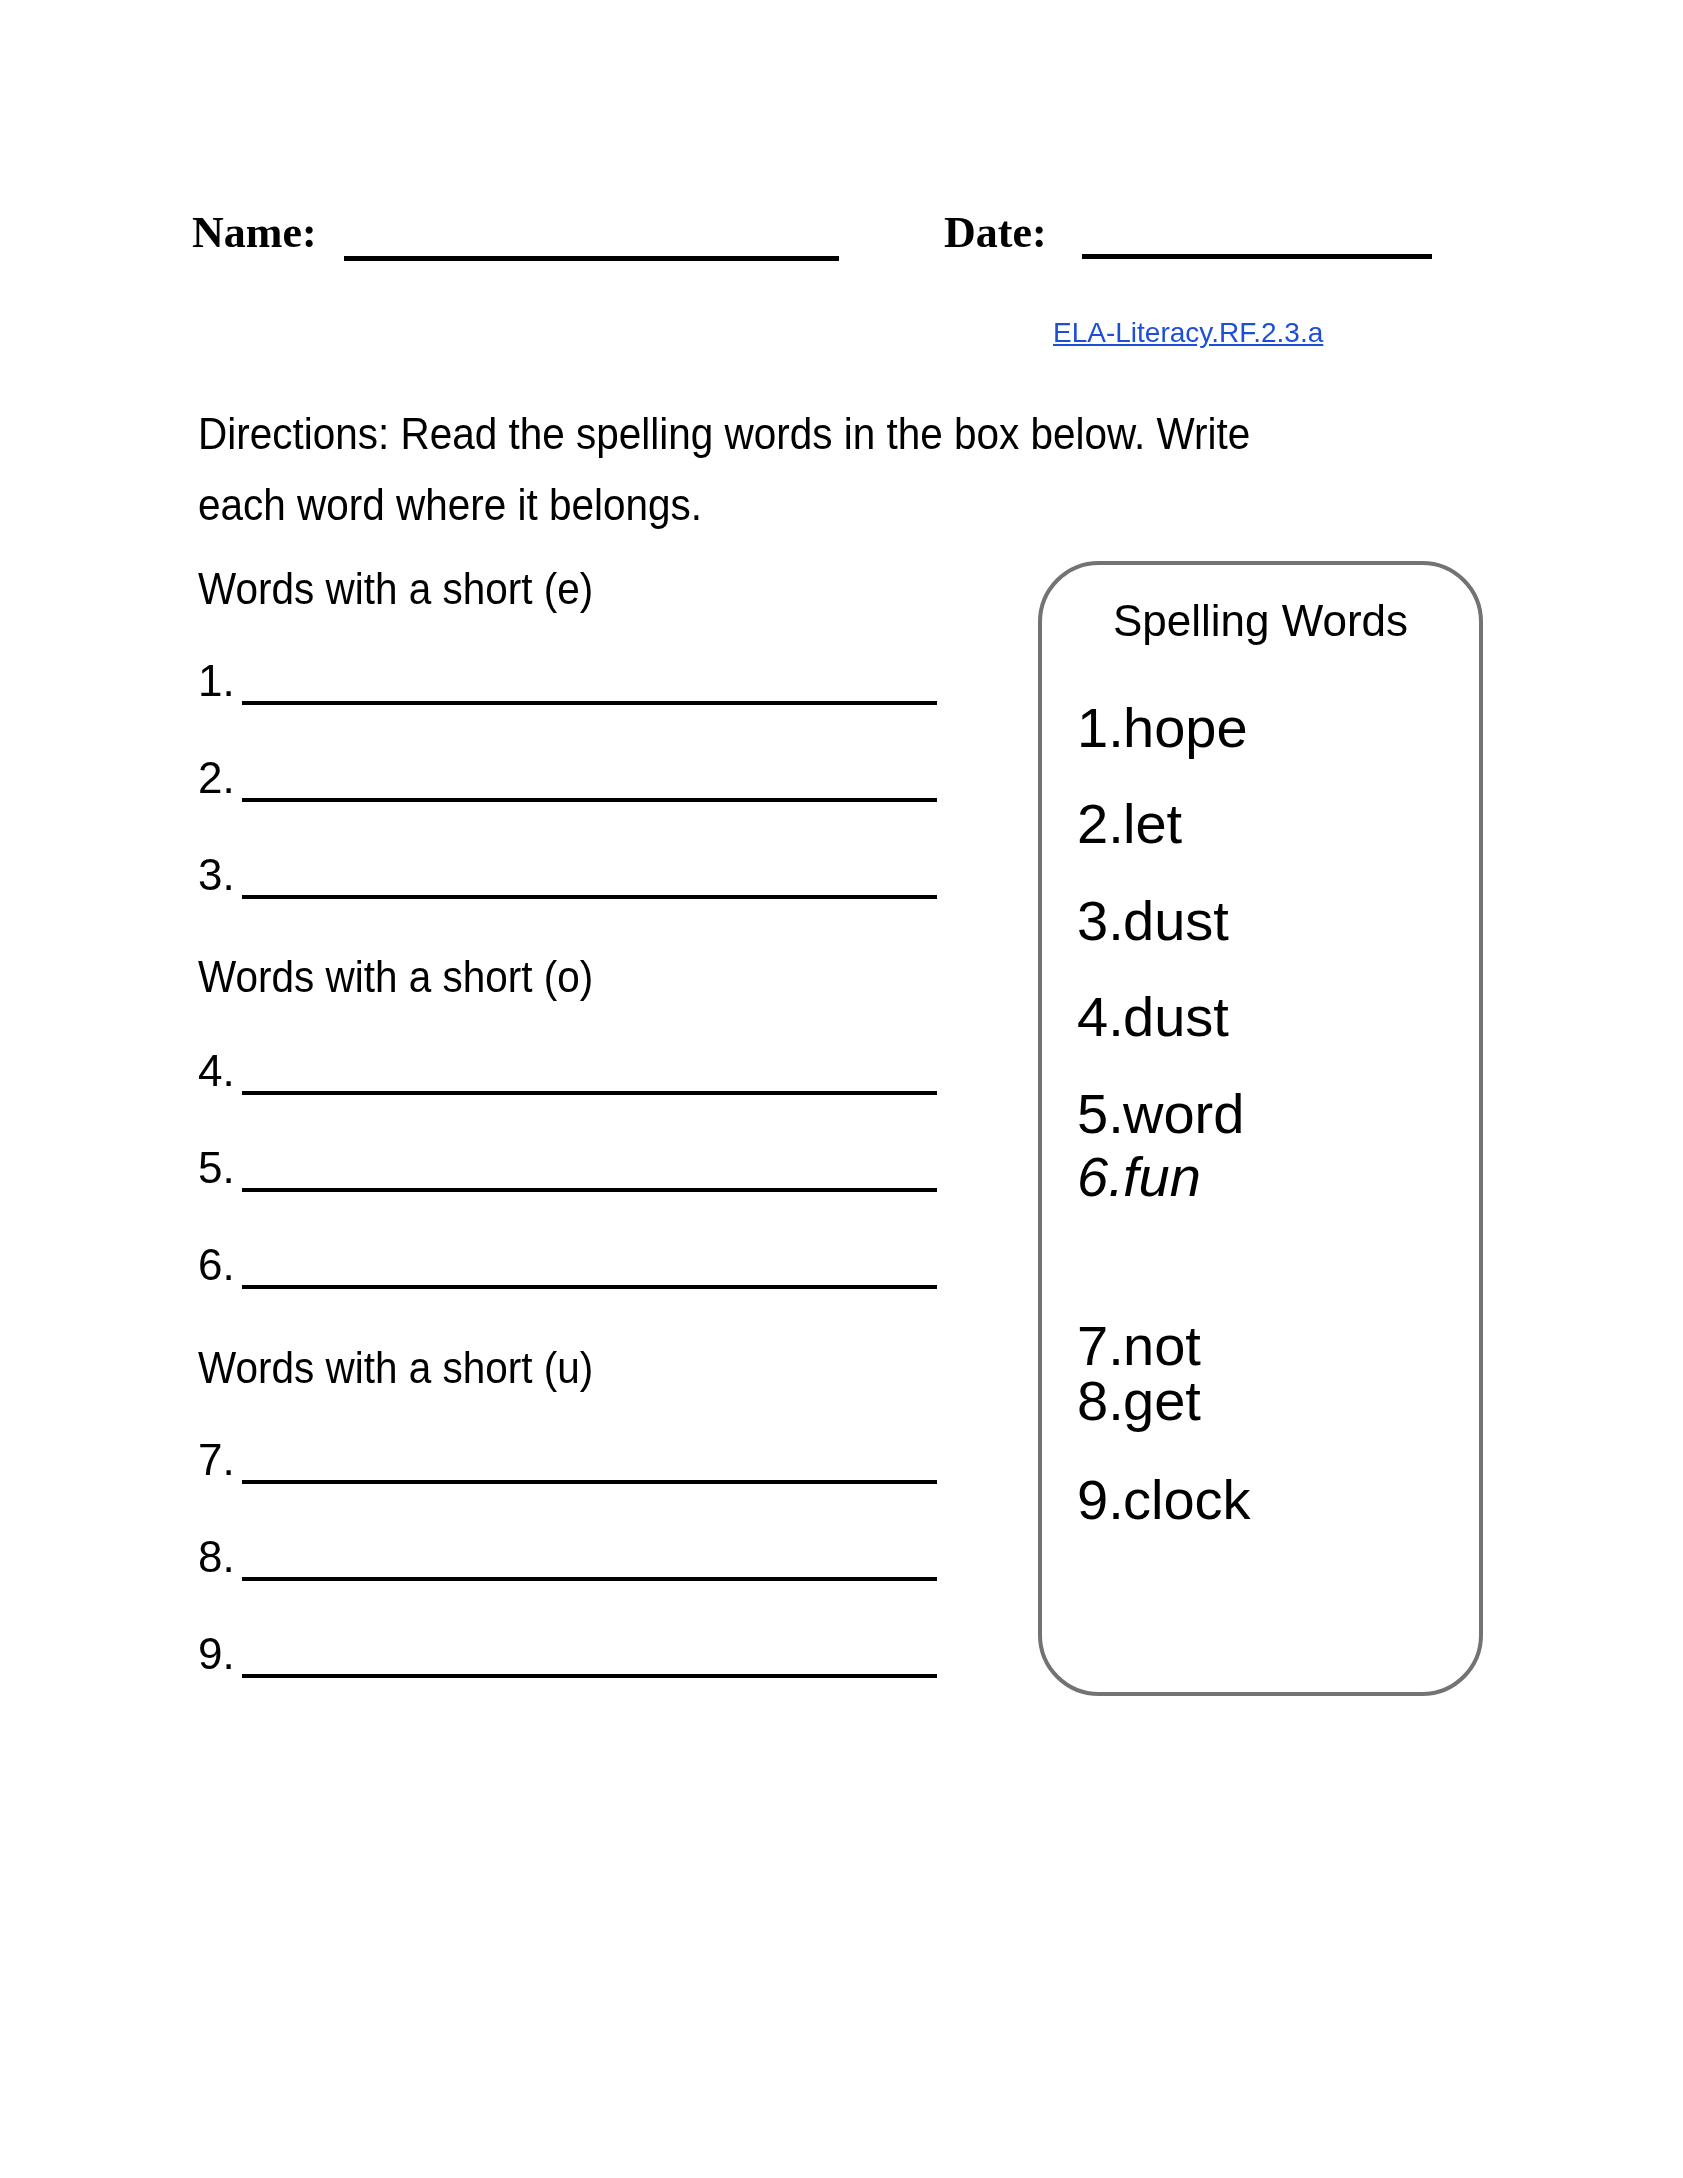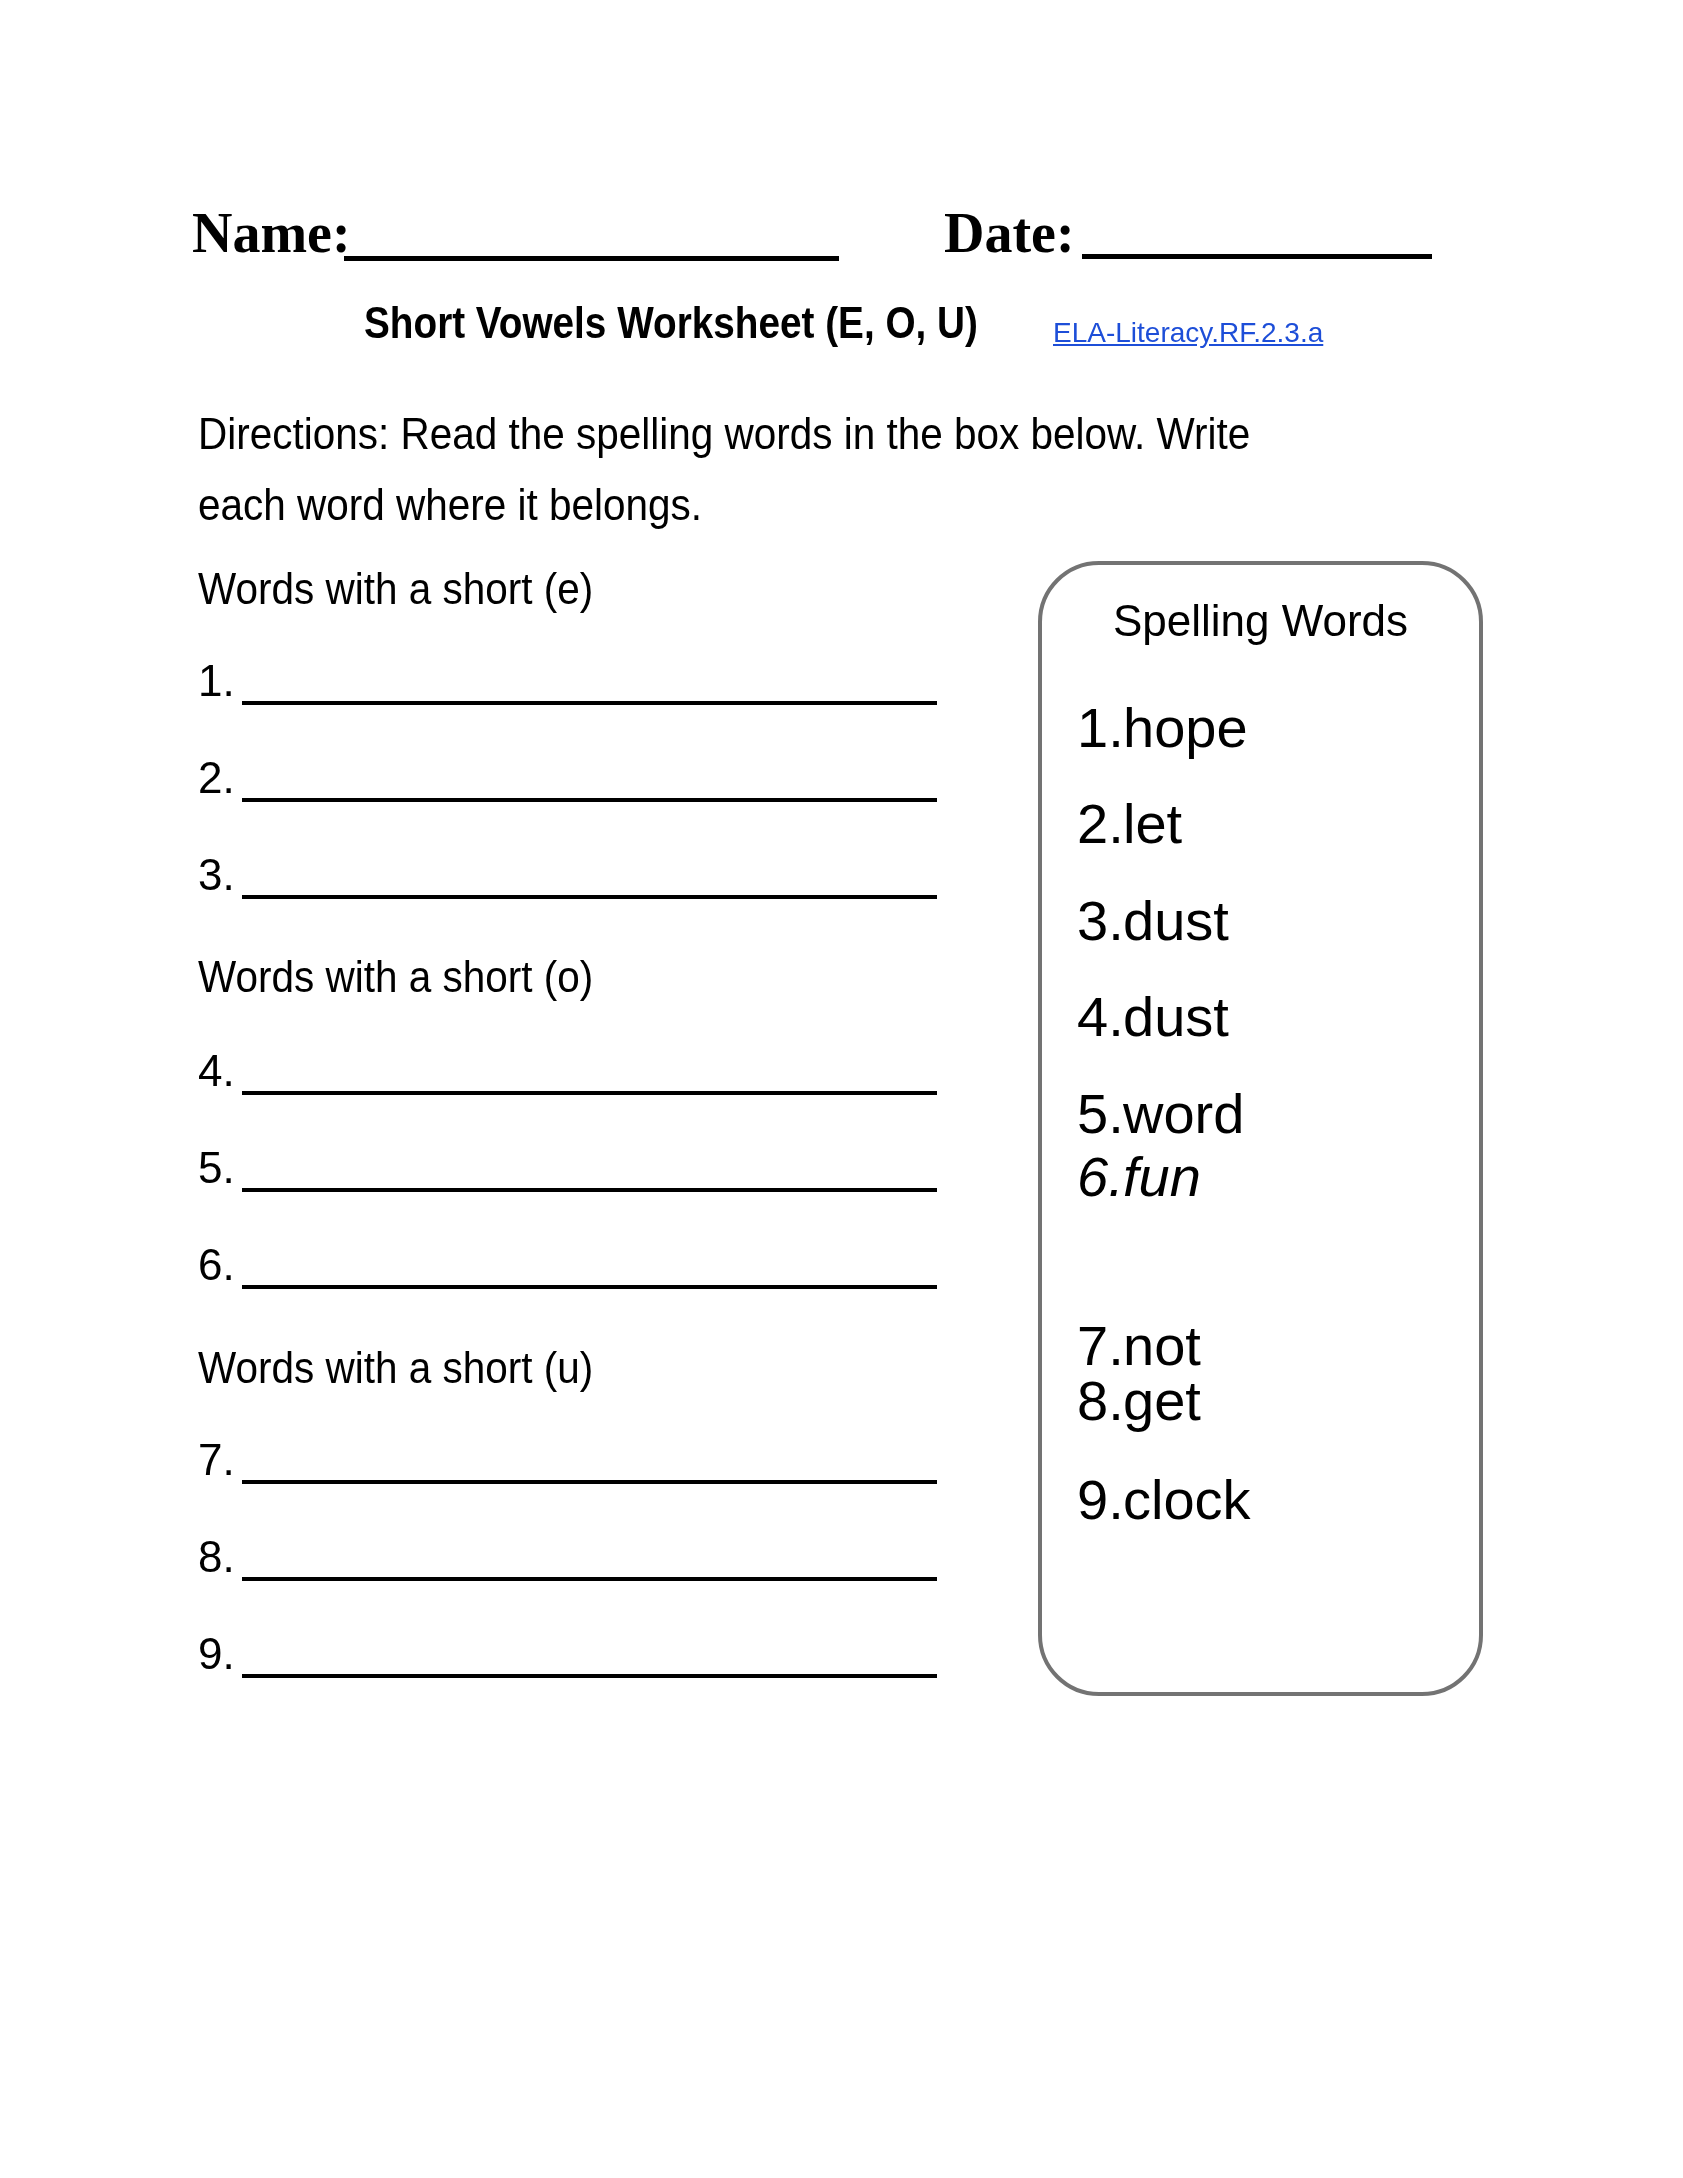--- a/index.html
+++ b/index.html
@@ -9,21 +9,21 @@
     background:#ffffff;
     font-family:"Liberation Sans",sans-serif;
     color:#000000;
     overflow:hidden;
   }
   
   .hdr-label{
     position:absolute;
     font-family:"Liberation Serif",serif;
     font-weight:bold;
-    font-size:56px;line-height:50px;
+    font-size:44px;line-height:50px;
     white-space:nowrap;
     text-align:center;
   }
   .hdr-line{
     position:absolute;
     height:46px;
     border-bottom:5px solid #000;
   }
   
   .title-row{position:absolute;left:364px;top:299px;white-space:nowrap;}
@@ -99,23 +99,20 @@
 </head>
 <body>
 
 <div class="page">
 
   <div class="hdr-label" style="left:192px;top:208px;">Name:</div>
   <div class="hdr-line" style="left:344px;top:210px;width:495px;"></div>
   <div class="hdr-label" style="left:944px;top:208px;">Date:</div>
   <div class="hdr-line" style="left:1082px;top:208px;width:350px;"></div>
 
-  <div class="title-row">
-    <span class="worksheet-title">Short Vowels Worksheet (E, O, U)</span>
-  </div>
   <a class="std-link" style="color:#1d4ed8;">ELA-Literacy.RF.2.3.a</a>
 
   <div class="directions">
     <span>Directions: Read the spelling words in the box below. Write</span>
     <span>each word where it belongs.</span>
   </div>
 
   <div class="sec-hdr" style="top:560px;">Words with a short (e)</div>
   <div class="blank-row" style="top:657px;">
     <span class="blank-num">1.</span>

